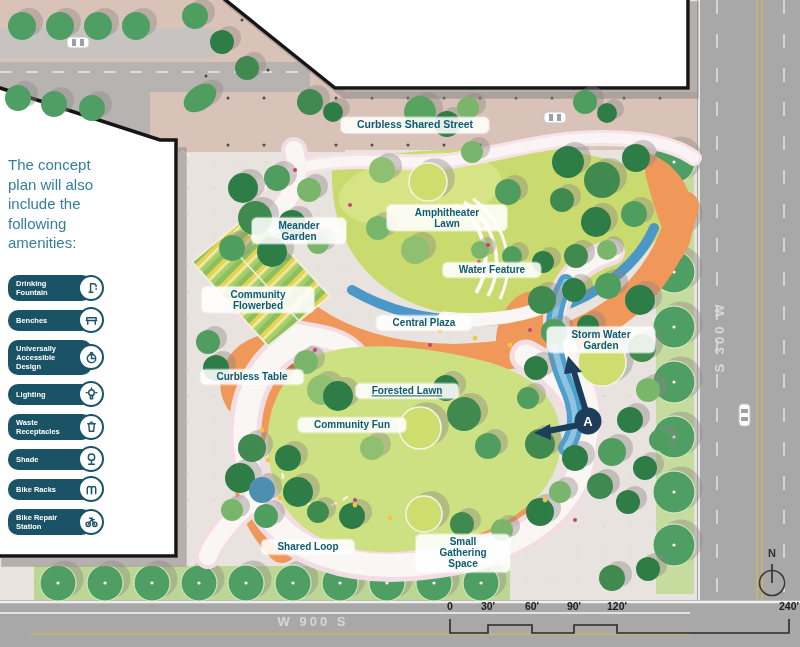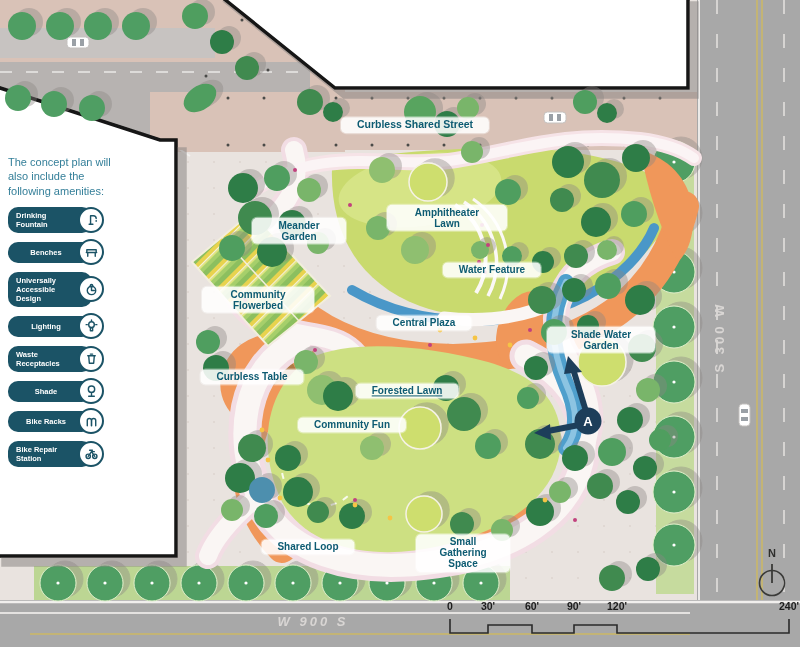--- a/index.html
+++ b/index.html
@@ -12,30 +12,30 @@
   .plabel{position:absolute;transform:translate(-50%,-50%);
     background:rgba(255,255,255,.88);color:#0d5b72;font-weight:700;
     font-size:10px;line-height:1.12;padding:2px 16px;border-radius:5px;
     text-align:center;white-space:nowrap;box-shadow:0 0 0 1px rgba(255,255,255,.4);}
   .plabel.wrap{white-space:normal;}
 
   
   .street-name{position:absolute;color:#d9d6d4;font-weight:700;font-size:13px;
     letter-spacing:3px;white-space:nowrap;}
   .street-name.vert{transform:translate(-50%,-50%) rotate(-90deg);}
-  .street-name.horiz{transform:translate(-50%,-50%);font-style:italic;}
+  .street-name.horiz{transform:translate(-50%,-50%);}
 
   
   .legend{position:absolute;left:8px;top:155px;width:104px;}
-  .legend-heading{color:#347f99;font-size:11px;line-height:1.3;margin-bottom:9px;}
+  .legend-heading{color:#347f99;font-size:15px;line-height:1.3;margin-bottom:22px;}
   .legend-items{display:flex;flex-direction:column;gap:9px;}
   .legend-item{position:relative;width:96px;}
   .pill{box-sizing:border-box;width:84px;min-height:21px;background:#1b5366;
     border-radius:10px;color:#fff;font-size:7.5px;font-weight:700;line-height:1.2;
-    padding:4px 16px 4px 8px;display:flex;align-items:center;justify-content:center;}
+    padding:4px 16px 4px 8px;display:flex;align-items:center;}
   .icirc{position:absolute;right:0;top:50%;transform:translateY(-50%);
     width:22px;height:22px;background:#fff;border:2.5px solid #1b5366;
     border-radius:50%;display:flex;align-items:center;justify-content:center;}
   .icirc svg{width:15px;height:15px;stroke:#1b5366;fill:none;
     stroke-width:1.5;stroke-linecap:round;stroke-linejoin:round;}
 
   
   .marker-a{position:absolute;left:588px;top:421px;transform:translate(-50%,-50%);
     width:27px;height:27px;border-radius:50%;background:#1d3e5a;color:#fff;
     font-size:13px;font-weight:700;display:flex;align-items:center;justify-content:center;}
@@ -515,21 +515,21 @@
 <div>
   <div class="plabel" style="left:415px;top:125px;font-size:10.5px;">Curbless Shared Street</div>
   <div class="plabel wrap" style="left:299px;top:231px;width:62px;">Meander Garden</div>
   <div class="plabel wrap" style="left:447px;top:218px;width:88px;">Amphitheater Lawn</div>
   <div class="plabel" style="left:492px;top:270px;">Water Feature</div>
   <div class="plabel wrap" style="left:258px;top:300px;width:80px;">Community Flowerbed</div>
   <div class="plabel" style="left:424px;top:323px;">Central Plaza</div>
   <div class="plabel" style="left:252px;top:377px;">Curbless Table</div>
   <div class="plabel" style="left:407px;top:391px;text-decoration:underline;">Forested Lawn</div>
   <div class="plabel" style="left:352px;top:425px;">Community Fun</div>
-  <div class="plabel wrap" style="left:601px;top:340px;width:76px;">Shade Water Garden</div>
+  <div class="plabel wrap" style="left:601px;top:340px;width:76px;">Storm Water Garden</div>
   <div class="plabel" style="left:308px;top:547px;">Shared Loop</div>
   <div class="plabel wrap" style="left:463px;top:537px;width:62px;margin-top:16px;">Small Gathering Space</div>
 
   <div class="street-name vert" style="left:719px;top:337px;">S 300 W</div>
   <div class="street-name horiz" style="left:313px;top:621px;">W 900 S</div>
 </div>
 
 <div class="marker-a">A</div>
 
 <div class="scalebar">

